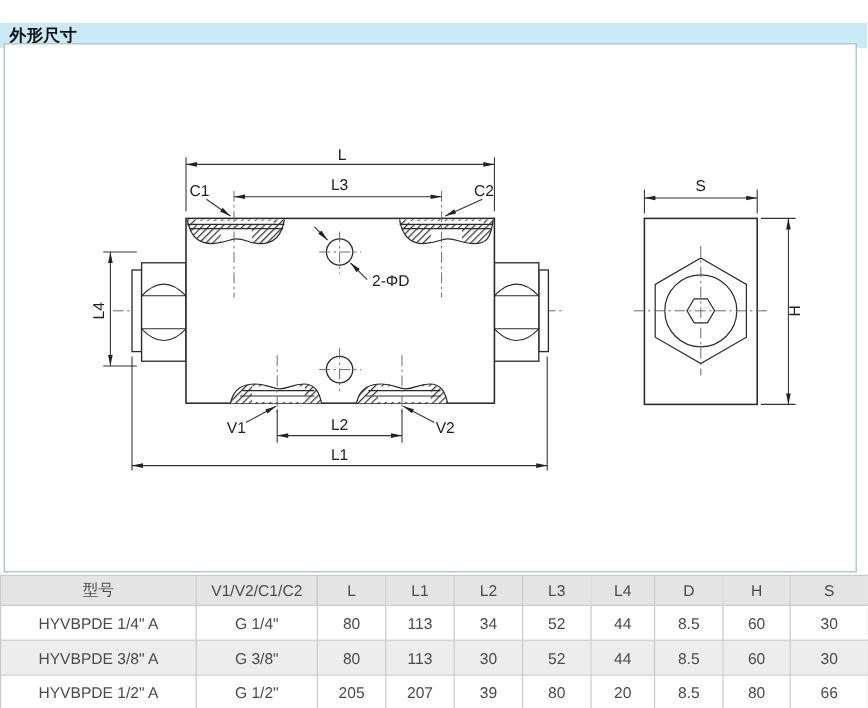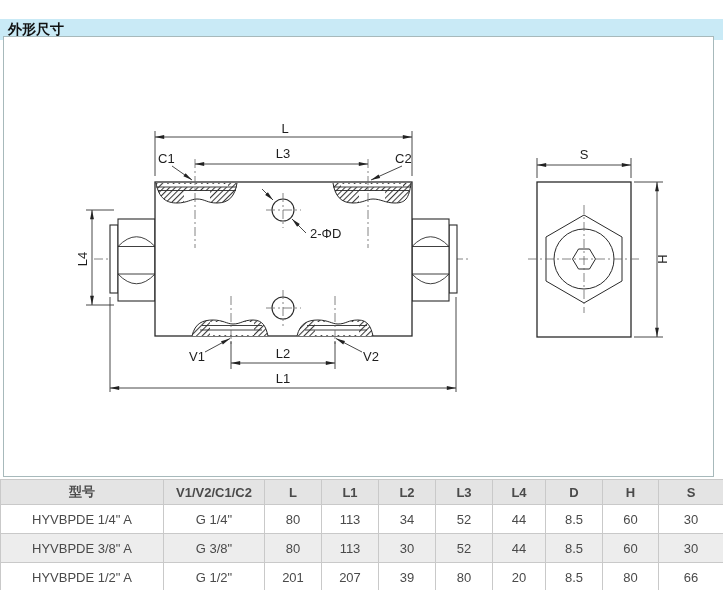--- a/index.html
+++ b/index.html
@@ -21,21 +21,21 @@
     font-family:"Liberation Sans",sans-serif;font-size:13px;fill:#1d1d1d;
   }
   table.dims{
     position:absolute;left:0;top:479px;width:723px;
     border-collapse:collapse;table-layout:fixed;
     font-size:13px;color:#4a4a4a;text-align:center;
   }
   table.dims th,table.dims td{
     border:1px solid #c9c9c9;padding:0 2px;overflow:hidden;white-space:nowrap;
   }
-  table.dims th{background:#e4e4e4;font-weight:bold;height:24px;}
+  table.dims th{background:#e4e4e4;font-weight:normal;height:24px;}
   table.dims td{height:28px;background:#fff;}
   table.dims tr.alt td{background:#ededed;}
 </style>
 </head>
 <body>
 
 <div class="titlebar">外形尺寸</div>
 
 <div class="drawbox">
 <svg viewBox="4 37 709 439">
@@ -275,21 +275,21 @@
       <td>30</td>
       <td>52</td>
       <td>44</td>
       <td>8.5</td>
       <td>60</td>
       <td>30</td>
     </tr>
     <tr>
       <td>HYVBPDE 1/2" A</td>
       <td>G 1/2"</td>
-      <td>201</td>
+      <td>205</td>
       <td>207</td>
       <td>39</td>
       <td>80</td>
       <td>20</td>
       <td>8.5</td>
       <td>80</td>
       <td>66</td>
     </tr>
   </tbody>
 </table>

